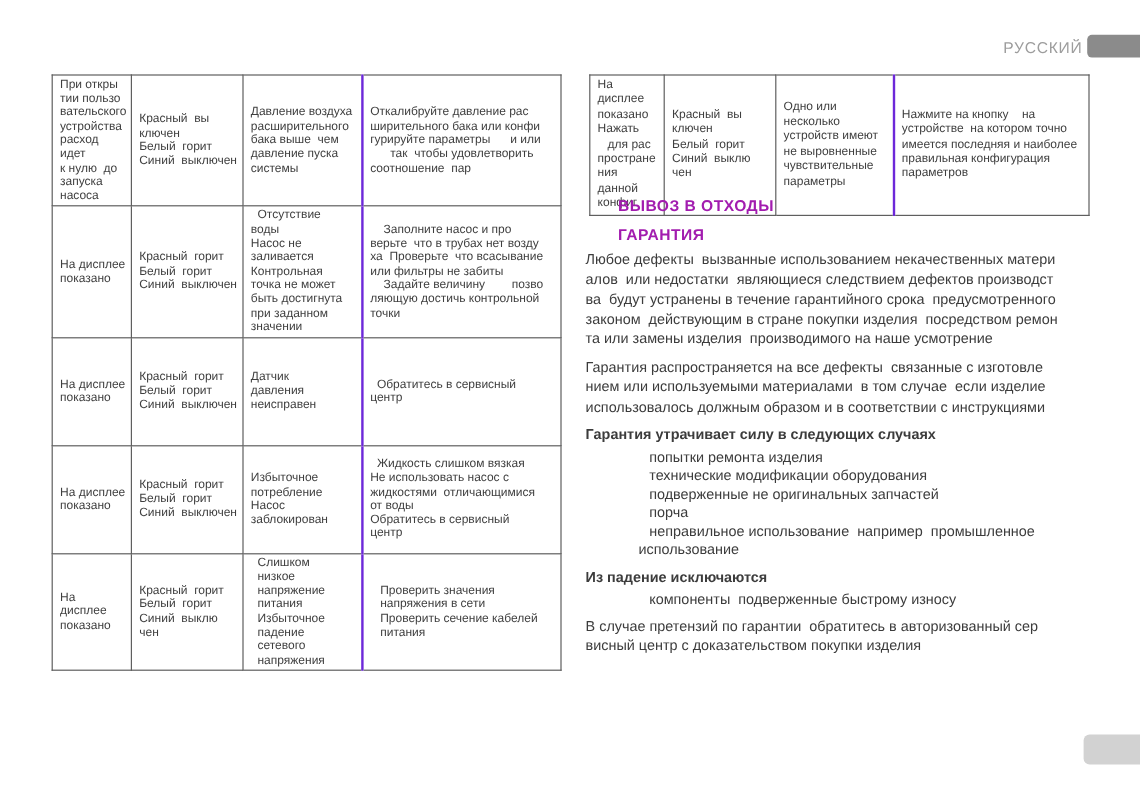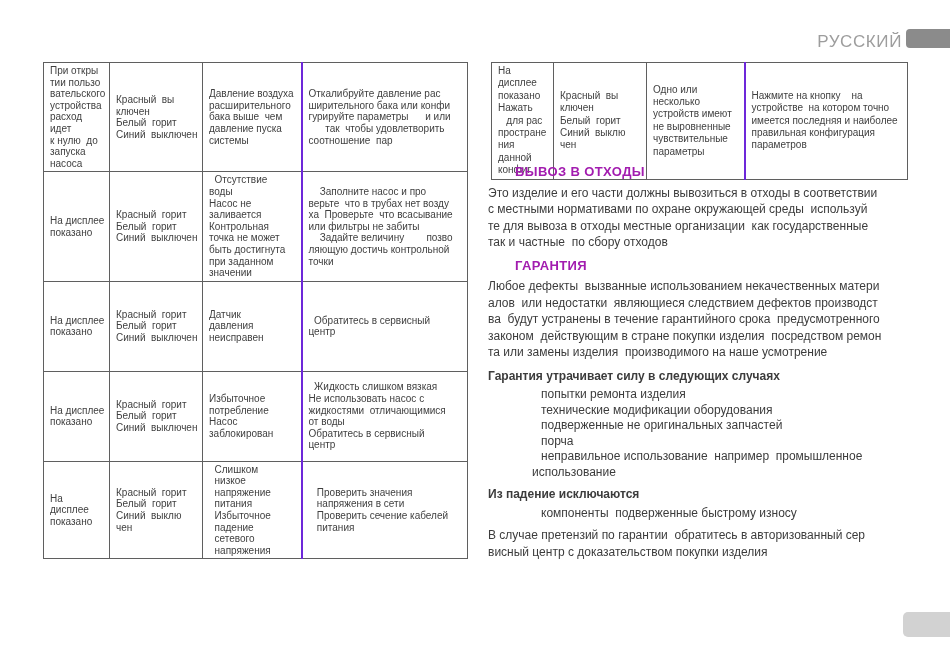--- a/index.html
+++ b/index.html
@@ -4,21 +4,21 @@
 <style>
   html,body { margin:0; padding:0; background:#ffffff; }
   .page {
     position:relative; width:950px; height:665px; background:#ffffff;
     font-family:"Liberation Sans", sans-serif; color:#3d3d3d; overflow:hidden;
   }
 
   
   .lang-label {
     position:absolute; top:32px; right:48px;
-    font-size:17px; color:#9d9d9d; letter-spacing:0.6px;
+    font-size:13px; color:#9d9d9d; letter-spacing:0.6px;
   }
   .tab-top {
     position:absolute; left:906px; top:29px; width:44px; height:19px;
     background:#8b8b8b; border-radius:4px 0 0 4px;
   }
   .tab-bottom {
     position:absolute; left:903px; top:612px; width:47px; height:25px;
     background:#d2d2d2; border-radius:5px 0 0 5px;
   }
 
@@ -203,31 +203,30 @@
 устройстве  на котором точно
 имеется последняя и наиболее
 правильная конфигурация
 параметров</td>
       </tr>
     </tbody>
   </table>
 
   <div class="text-col">
     <div class="sec-title">ВЫВОЗ В ОТХОДЫ</div>
-    <div class="para">Это изделие и его части должны вывозиться в отходы в соответствии
-с местными нормативами по охране окружающей среды  используй
-те для вывоза в отходы местные организации  как государственные
-так и частные  по сбору отходов</div>
 
     <div class="sec-title second">ГАРАНТИЯ</div>
     <div class="para">Любое дефекты  вызванные использованием некачественных матери
 алов  или недостатки  являющиеся следствием дефектов производст
 ва  будут устранены в течение гарантийного срока  предусмотренного
 законом  действующим в стране покупки изделия  посредством ремон
 та или замены изделия  производимого на наше усмотрение</div>
+    <div class="para">Гарантия распространяется на все дефекты  связанные с изготовле
+нием или используемыми материалами  в том случае  если изделие
+использовалось должным образом и в соответствии с инструкциями</div>
 
     <div class="para-tight">Гарантия утрачивает силу в следующих случаях</div>
     <div class="cases">
       <div class="case-item">попытки ремонта изделия</div>
       <div class="case-item">технические модификации оборудования</div>
       <div class="case-item">подверженные не оригинальных запчастей</div>
       <div class="case-item">порча</div>
       <div class="case-item">неправильное использование  например  промышленное
 использование</div>
     </div>

